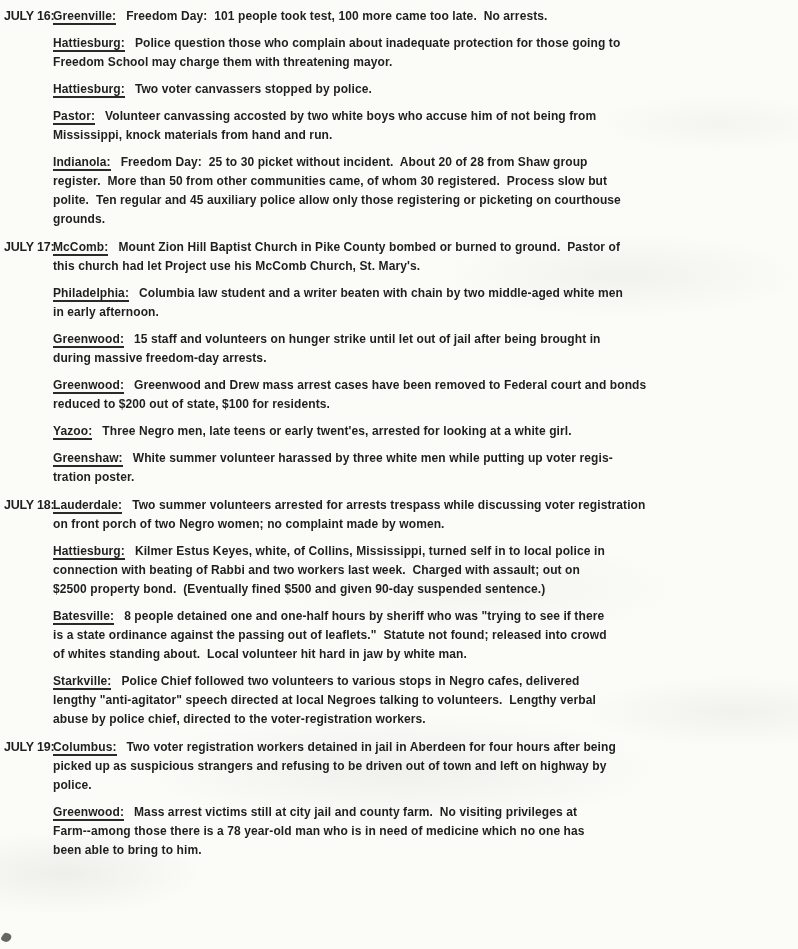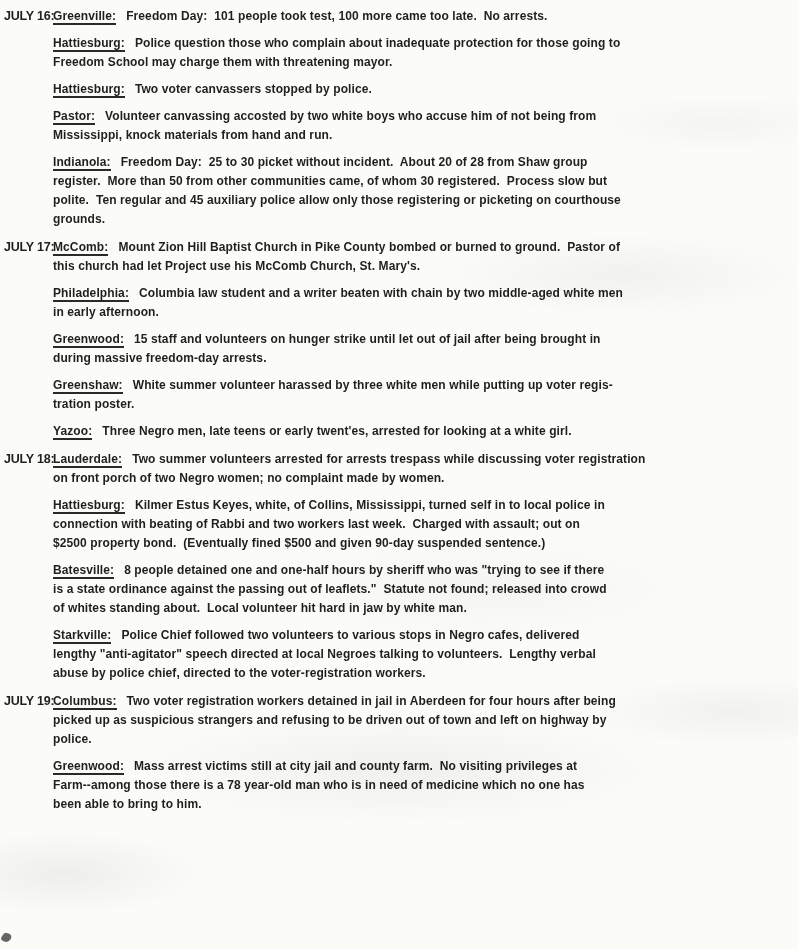--- a/index.html
+++ b/index.html
@@ -97,23 +97,25 @@
   </div>
 
   <div class="group">
     <span class="date">JULY 17:</span>
     <p class="entry"><span class="city">McComb:</span><span class="txt">Mount Zion Hill Baptist Church in Pike County bombed or burned to ground.  Pastor of
 this church had let Project use his McComb Church, St. Mary's.</span></p>
     <p class="entry"><span class="city">Philadelphia:</span><span class="txt">Columbia law student and a writer beaten with chain by two middle-aged white men
 in early afternoon.</span></p>
     <p class="entry"><span class="city">Greenwood:</span><span class="txt">15 staff and volunteers on hunger strike until let out of jail after being brought in
 during massive freedom-day arrests.</span></p>
+    <p class="entry"><span class="city">Greenwood:</span><span class="txt">Greenwood and Drew mass arrest cases have been removed to Federal court and bonds
+reduced to $200 out of state, $100 for residents.</span></p>
+    <p class="entry"><span class="city">Yazoo:</span><span class="txt">Three Negro men, late teens or early twent'es, arrested for looking at a white girl.</span></p>
     <p class="entry"><span class="city">Greenshaw:</span><span class="txt">White summer volunteer harassed by three white men while putting up voter regis-
 tration poster.</span></p>
-    <p class="entry"><span class="city">Yazoo:</span><span class="txt">Three Negro men, late teens or early twent'es, arrested for looking at a white girl.</span></p>
   </div>
 
   <div class="group">
     <span class="date">JULY 18:</span>
     <p class="entry"><span class="city">Lauderdale:</span><span class="txt">Two summer volunteers arrested for arrests trespass while discussing voter registration
 on front porch of two Negro women; no complaint made by women.</span></p>
     <p class="entry"><span class="city">Hattiesburg:</span><span class="txt">Kilmer Estus Keyes, white, of Collins, Mississippi, turned self in to local police in
 connection with beating of Rabbi and two workers last week.  Charged with assault; out on
 $2500 property bond.  (Eventually fined $500 and given 90-day suspended sentence.)</span></p>
     <p class="entry"><span class="city">Batesville:</span><span class="txt">8 people detained one and one-half hours by sheriff who was "trying to see if there

